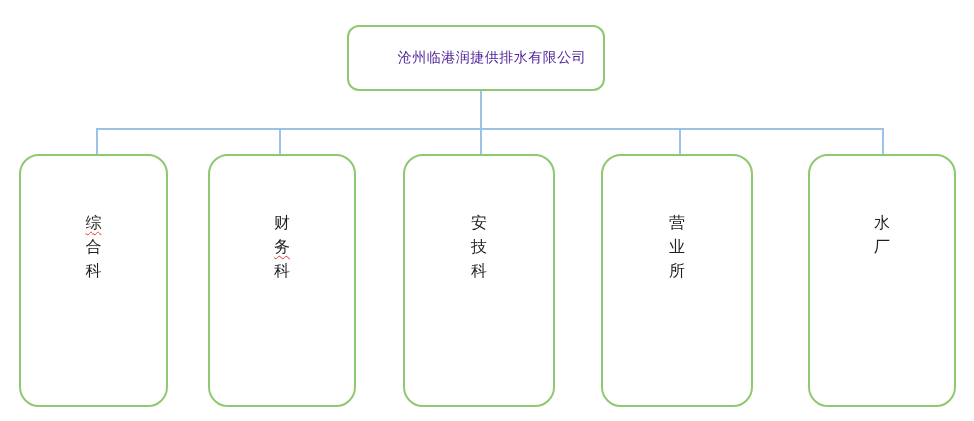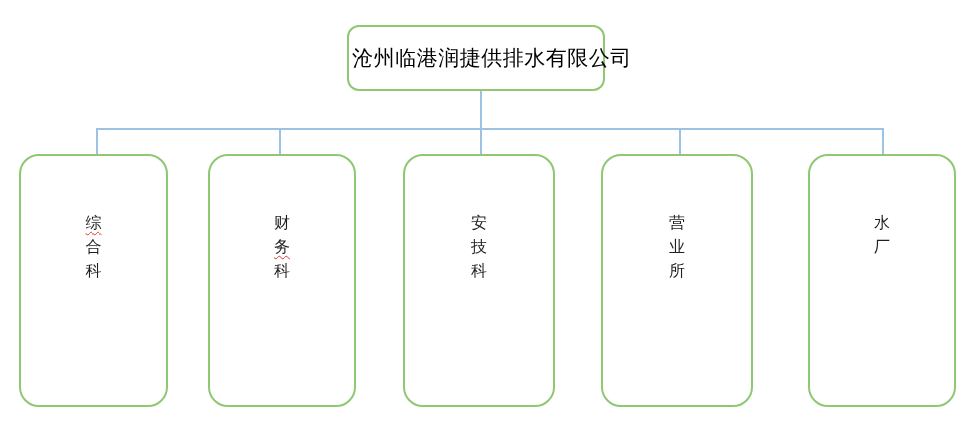--- a/index.html
+++ b/index.html
@@ -26,22 +26,22 @@
     left: 347px;
     top: 25px;
     width: 258px;
     height: 66px;
     border-radius: 12px;
     display: flex;
     align-items: center;
     justify-content: center;
   }
   .root-title {
-    font-size: 21px;
-    color: #000000;
+    font-size: 14px;
+    color: #4c1d95;
     letter-spacing: 0.5px;
     white-space: nowrap;
     padding-left: 32px;
   }
   .dept-node {
     top: 154px;
     height: 253px;
     border-radius: 20px;
     display: flex;
     justify-content: center;

